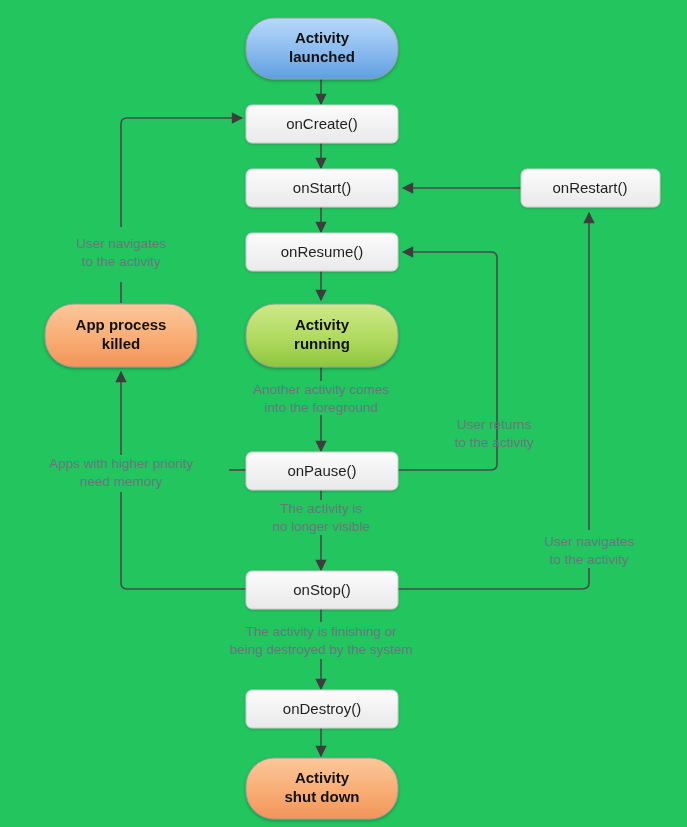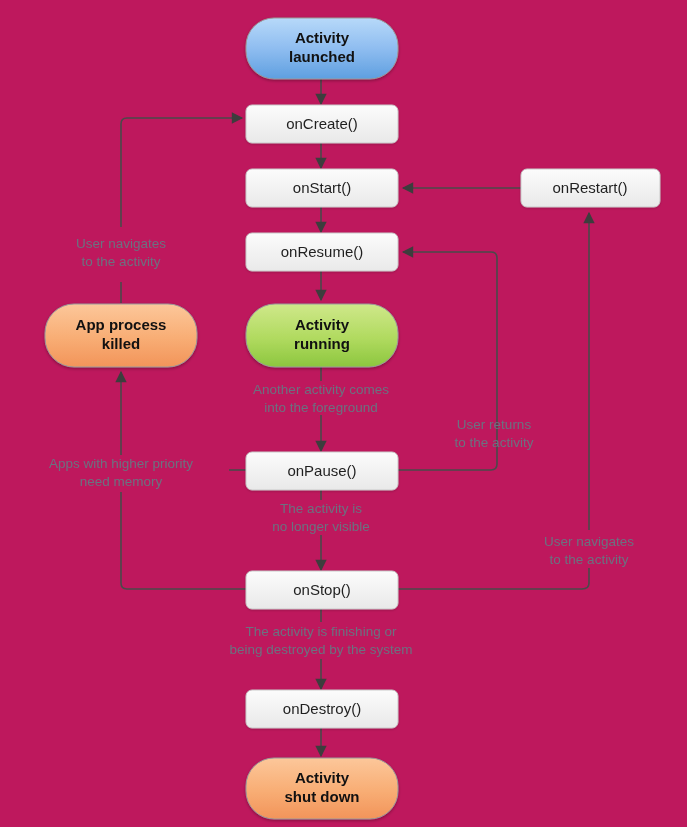--- a/index.html
+++ b/index.html
@@ -11,21 +11,21 @@
   body {
     width: 687px;
     height: 827px;
     font-family: "Liberation Sans", sans-serif;
     overflow: hidden;
   }
   #diagram-root {
     position: relative;
     width: 687px;
     height: 827px;
-    background: #be185d;
+    background: #22c55e;
   }
   svg.canvas {
     position: absolute;
     top: 0;
     left: 0;
     width: 687px;
     height: 827px;
   }
   .method-label {
     font-family: "Liberation Sans", sans-serif;

